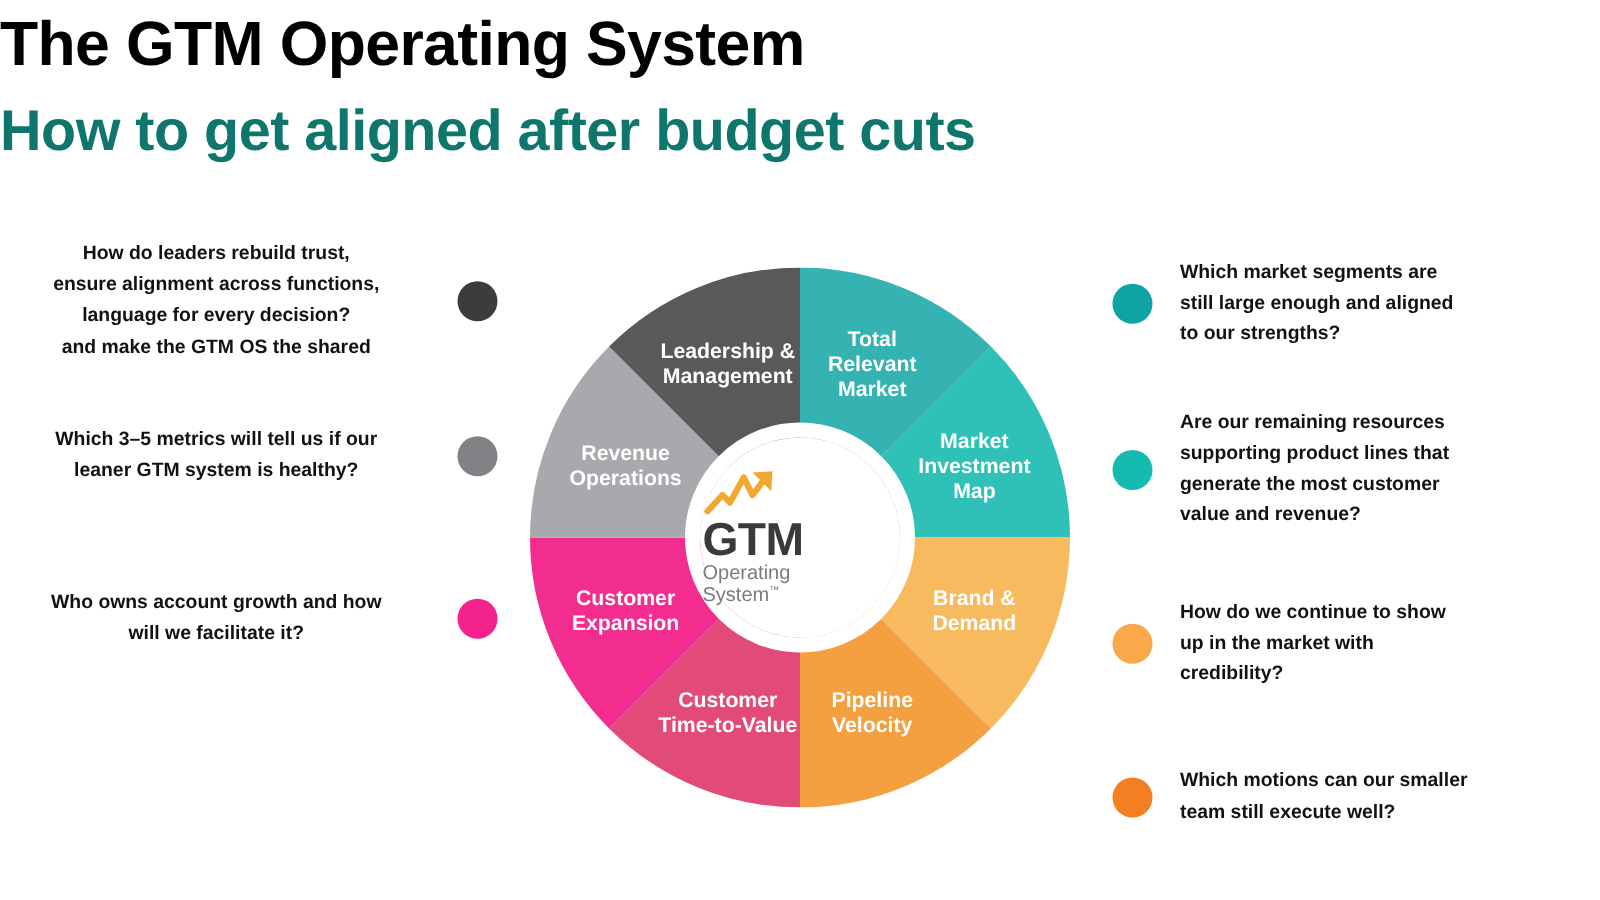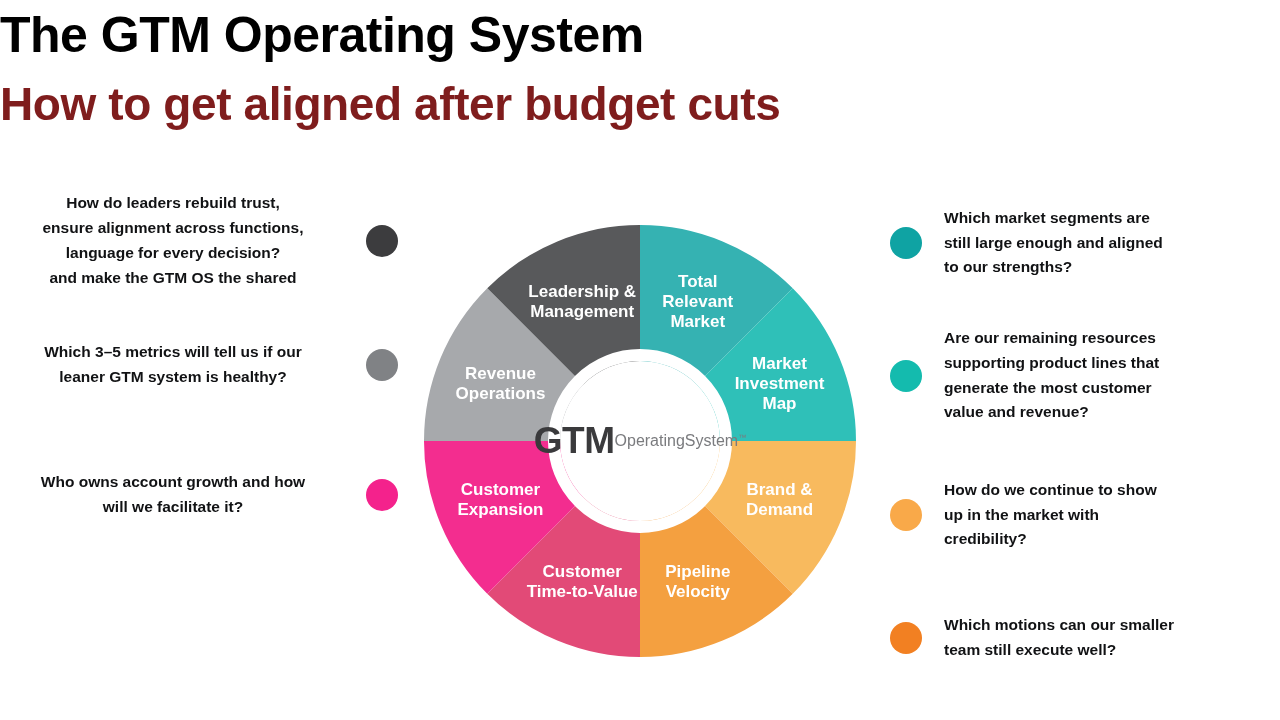--- a/index.html
+++ b/index.html
@@ -24,21 +24,21 @@
   #main-title {
     font-size: 50px;
     font-weight: 700;
     color: #000000;
     letter-spacing: -0.5px;
     line-height: 1.18;
   }
   #sub-title {
     font-size: 46px;
     font-weight: 700;
-    color: #7f1d1d;
+    color: #0f766e;
     letter-spacing: -0.4px;
     line-height: 1.2;
     margin-top: 12px;
   }
 
   
   .callout-col { position: absolute; top: 182px; width: 420px; }
   #callouts-left  { left: 0px; }
   #callouts-right { left: 870px; }
 
@@ -73,43 +73,42 @@
 
   
   #callouts-right .callout:nth-child(1) { height: 122px; }
   #callouts-right .callout:nth-child(2) { height: 143px; }
   #callouts-right .callout:nth-child(3) { height: 136px; }
   #callouts-right .callout:nth-child(4) { height: 110px; }
 
   
   #wheel-wrap {
     position: absolute;
-    left: 424px; top: 225px;
+    left: 424px; top: 214px;
     width: 432px; height: 432px;
   }
   #wheel-svg { display: block; width: 432px; height: 432px; }
 
   .seg-label {
     font-family: "Liberation Sans", sans-serif;
     font-size: 17px;
     font-weight: 700;
     fill: #ffffff;
     text-anchor: middle;
   }
 
   
   #hub {
     position: absolute;
     left: 138px; top: 138px;
     width: 156px; height: 156px;
     border-radius: 50%;
     background: #ffffff;
     display: flex;
-    flex-direction: row;
-    align-items: center;
+    flex-direction: column;
     justify-content: center;
   }
   #hub-arrow { margin-bottom: 1px; }
   #logo-gtm {
     font-size: 37px;
     font-weight: 700;
     color: #3A3A3C;
     letter-spacing: -0.5px;
     line-height: 1;
     margin-top: -2px;

